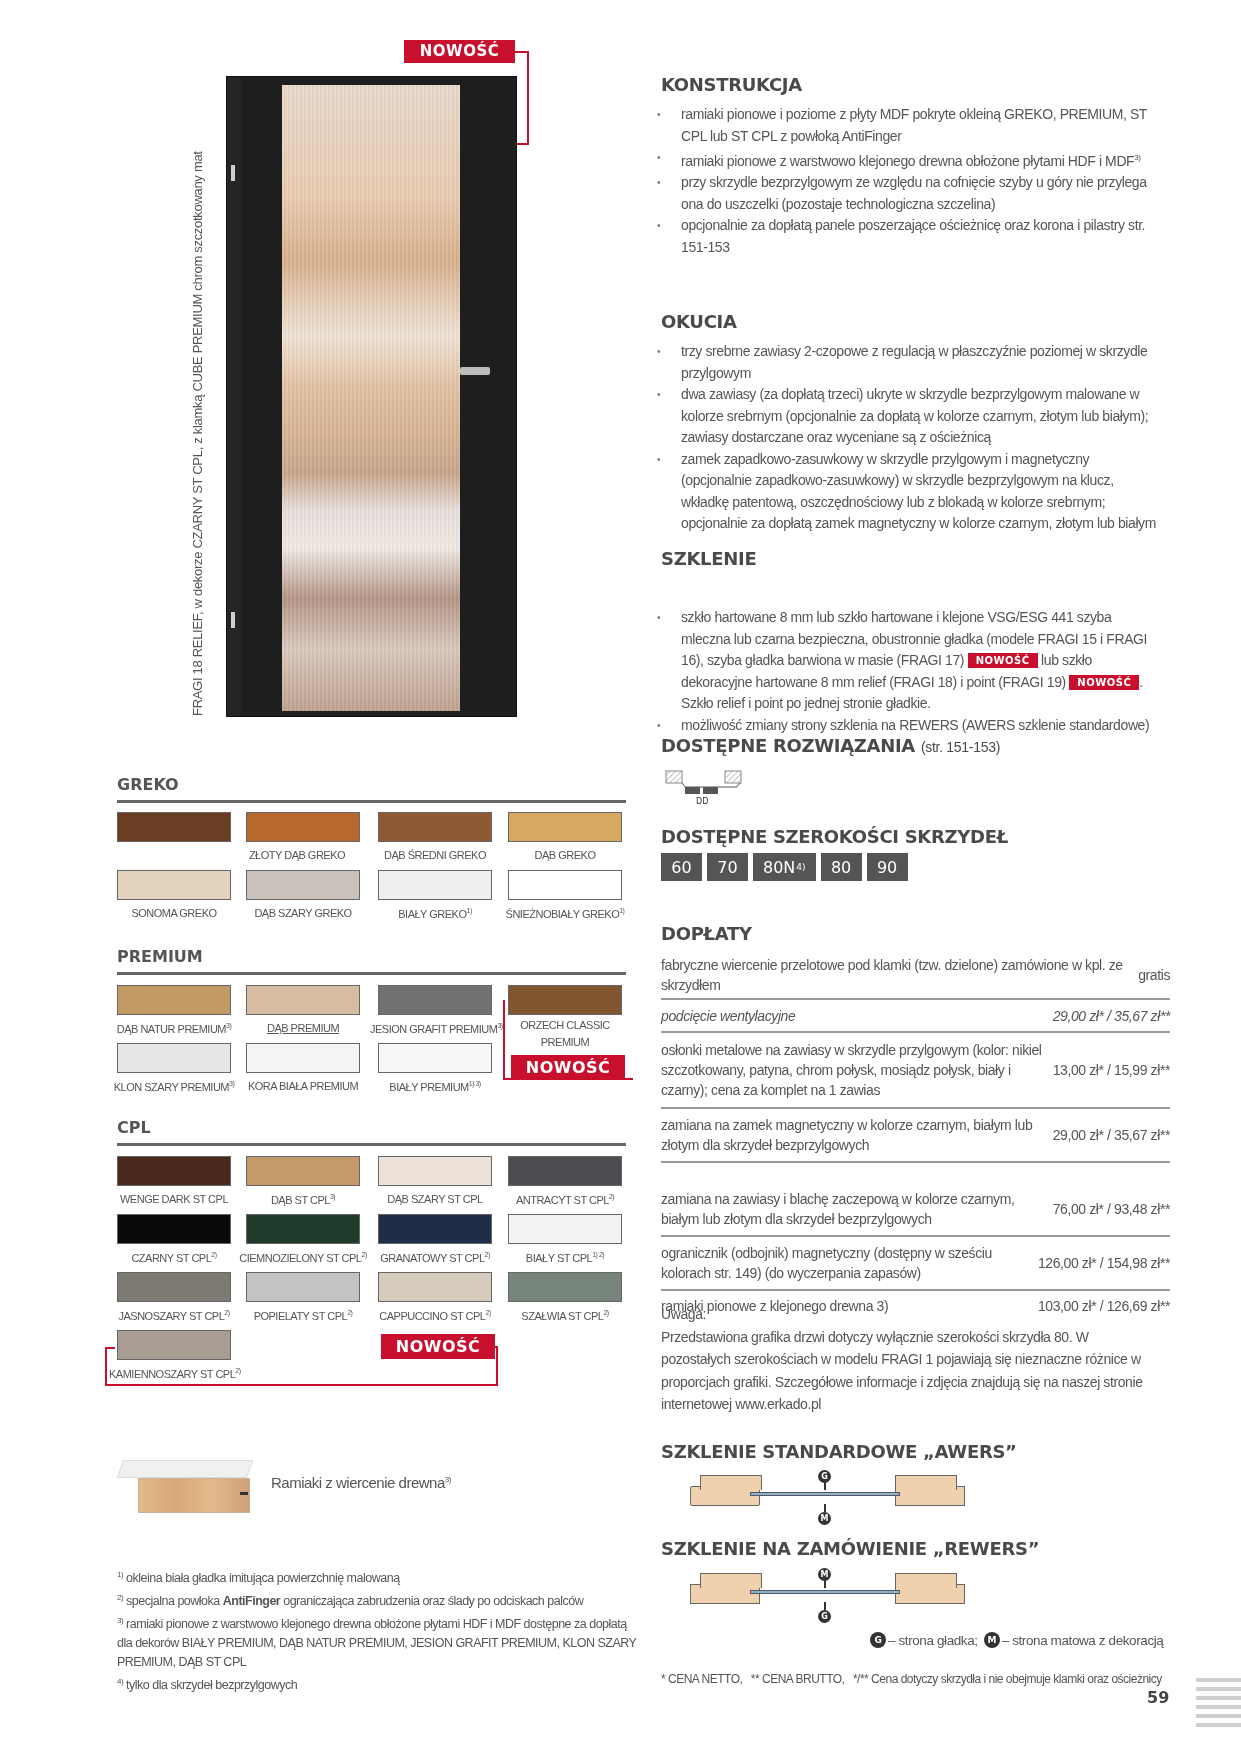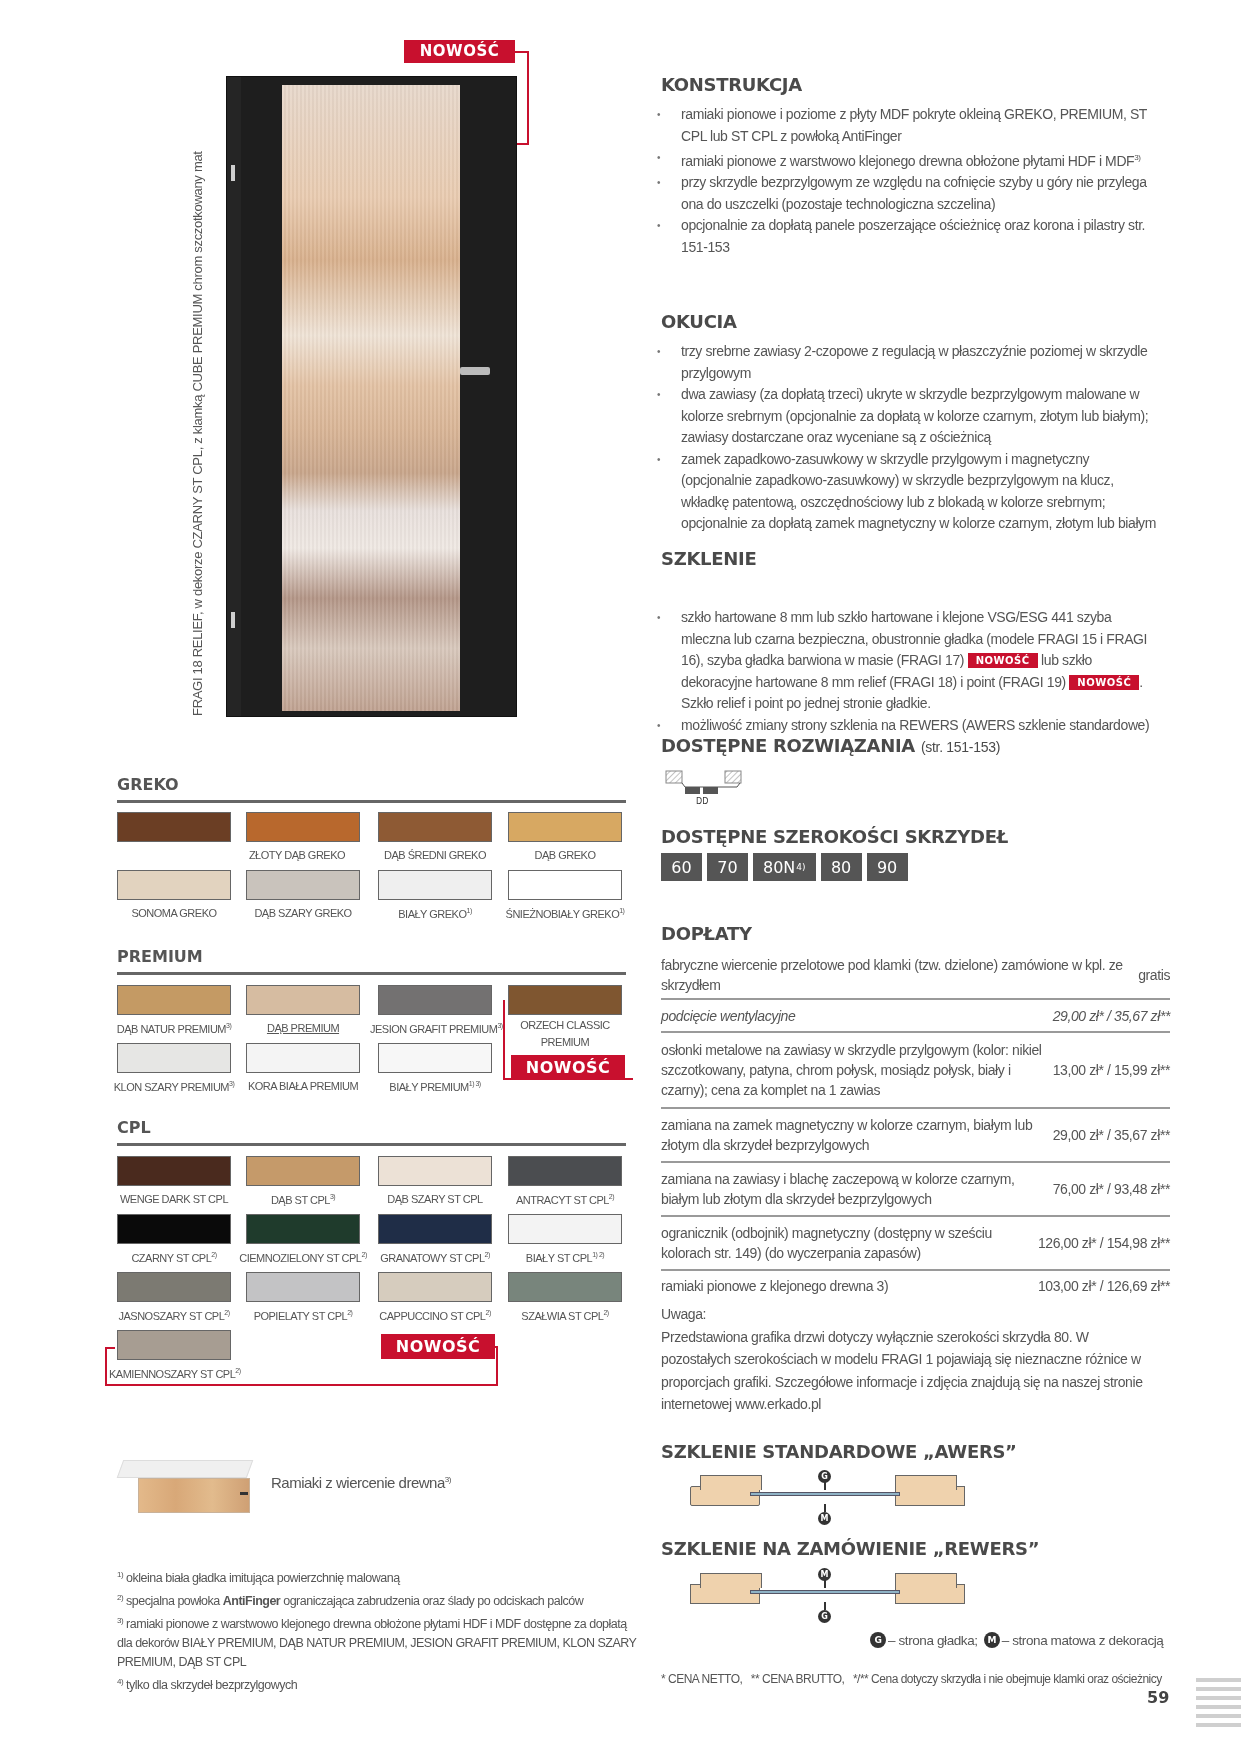--- a/index.html
+++ b/index.html
@@ -150,21 +150,21 @@
       <span class="price">29,00 zł* / 35,67 zł**</span>
     </div>
   <div class="row" style="min-height:76px;">
       <span class="desc">osłonki metalowe na zawiasy w skrzydle przylgowym (kolor: nikiel szczotkowany, patyna, chrom połysk, mosiądz połysk, biały i czarny); cena za komplet na 1 zawias</span>
       <span class="price">13,00 zł* / 15,99 zł**</span>
     </div>
   <div class="row" style="min-height:54px;">
       <span class="desc">zamiana na zamek magnetyczny w kolorze czarnym, białym lub złotym dla skrzydeł bezprzylgowych</span>
       <span class="price">29,00 zł* / 35,67 zł**</span>
     </div>
-  <div class="row" style="min-height:54px;">
+  <div class="row" style="min-height:54px;margin-top:20px;">
       <span class="desc">zamiana na zawiasy i blachę zaczepową w kolorze czarnym, białym lub złotym dla skrzydeł bezprzylgowych</span>
       <span class="price">76,00 zł* / 93,48 zł**</span>
     </div>
   <div class="row" style="min-height:54px;">
       <span class="desc">ogranicznik (odbojnik) magnetyczny (dostępny w sześciu kolorach str. 149) (do wyczerpania zapasów)</span>
       <span class="price">126,00 zł* / 154,98 zł**</span>
     </div>
   <div class="row last" style="min-height:30px;">
       <span class="desc">ramiaki pionowe z klejonego drewna 3)</span>
       <span class="price">103,00 zł* / 126,69 zł**</span>

